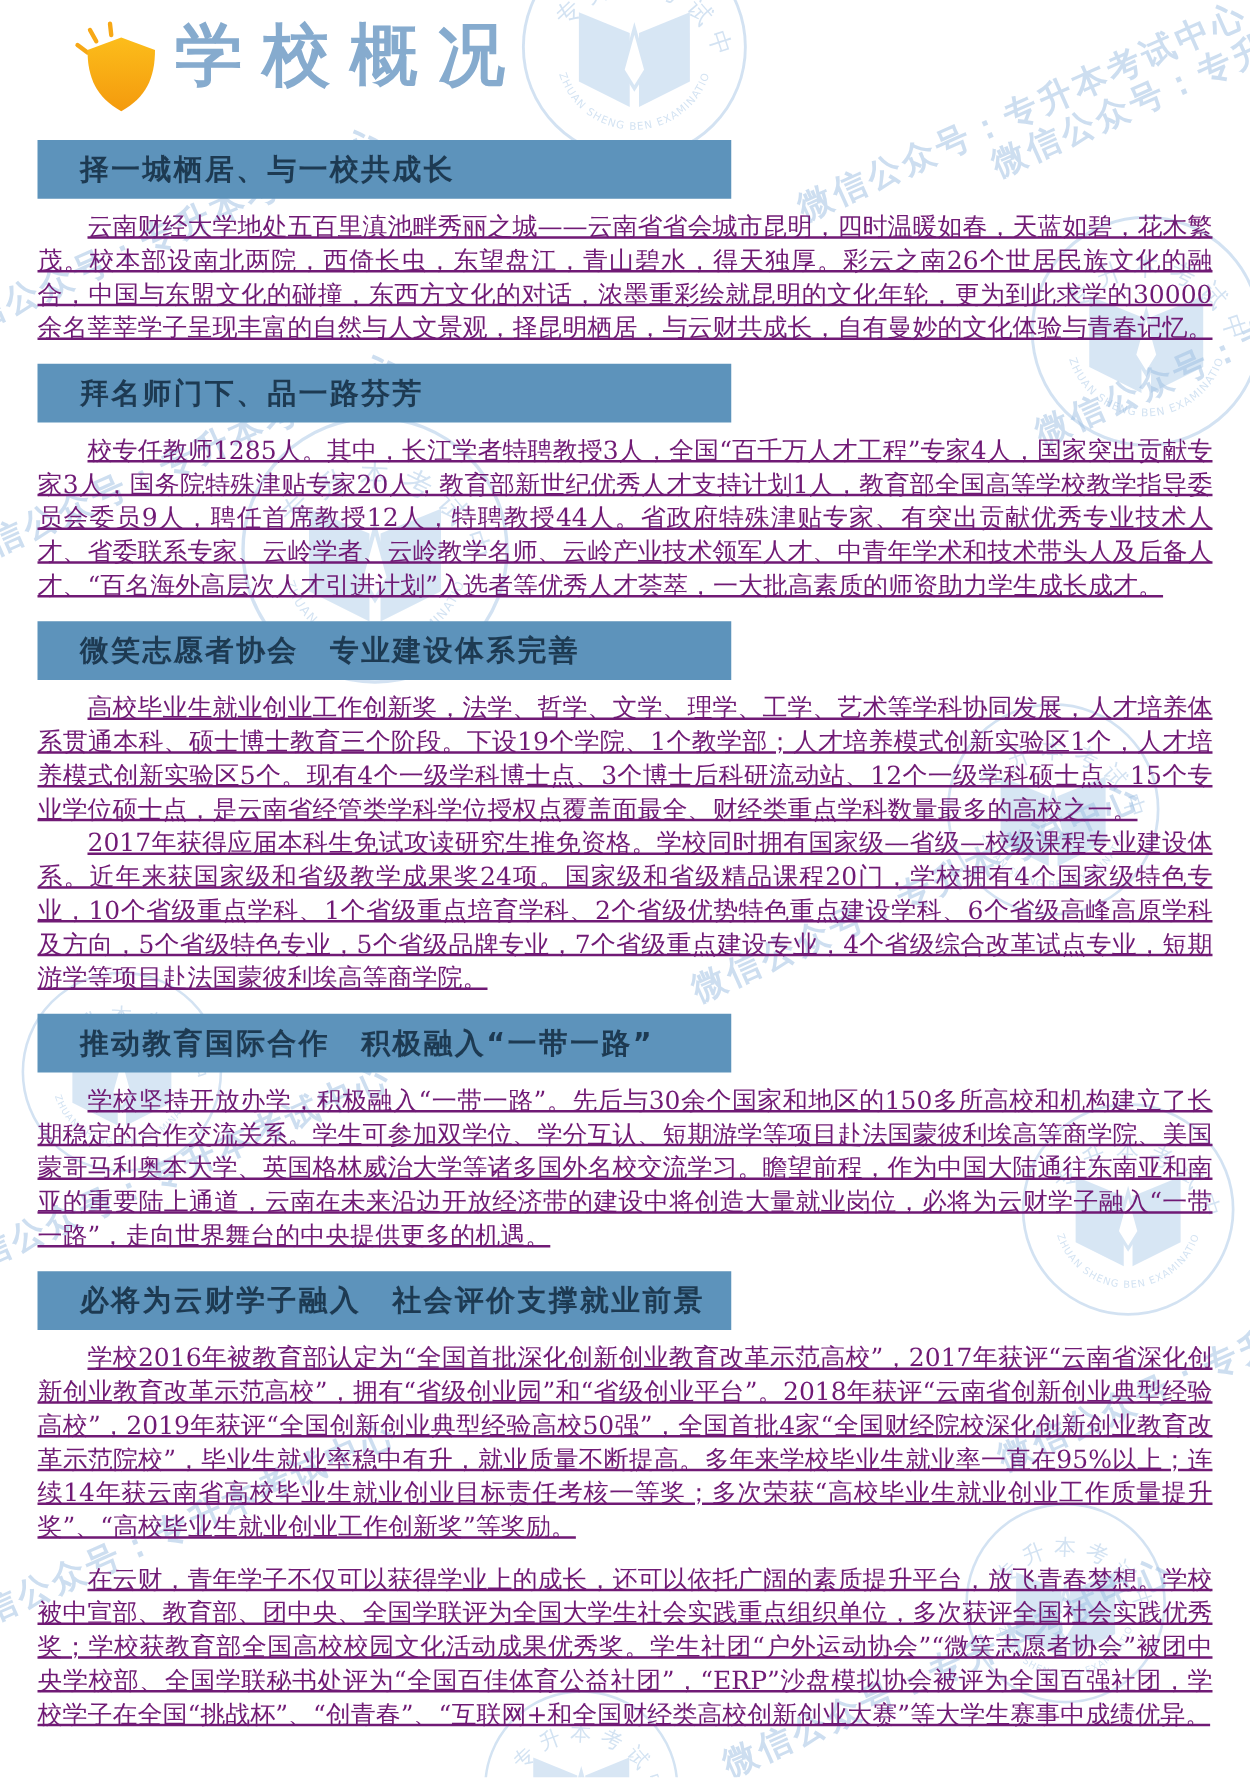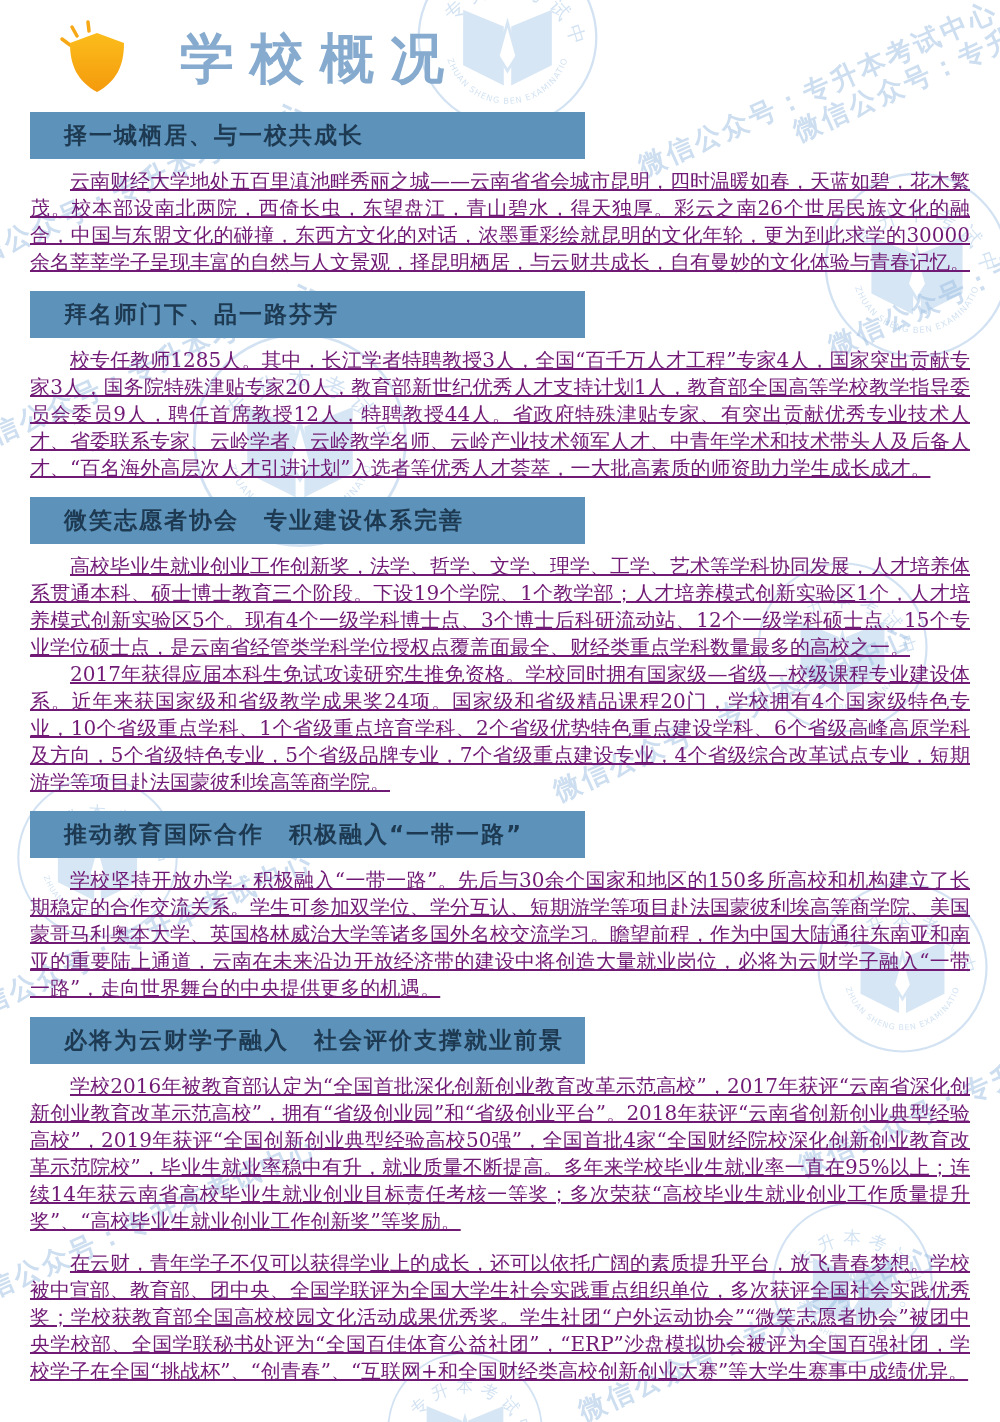--- a/index.html
+++ b/index.html
@@ -20,22 +20,22 @@
     font-weight:bold;
     letter-spacing:3px;
     color:rgba(156,189,226,0.50);
     transform:rotate(-24deg);
     transform-origin:0 50%;
   }
   .wm-logo{position:absolute;opacity:0.65;}
   
   .content{position:relative;z-index:2;padding:14px 30px 0 30px;}
   .title-row{
-    display:flex;align-items:center;
-    height:84px;margin:2px 0 12px 18px;gap:40px;
+    display:flex;
+    height:84px;margin:2px 0 12px 18px;
   }
   .page-title{
     margin:0 0 0 8px;
     font-size:54px;line-height:1;
     font-weight:700;
     letter-spacing:16px;
     color:#86abce;
     font-family:"DejaVu Serif","Liberation Serif",serif;
   }
   .section{margin-bottom:15px;}

